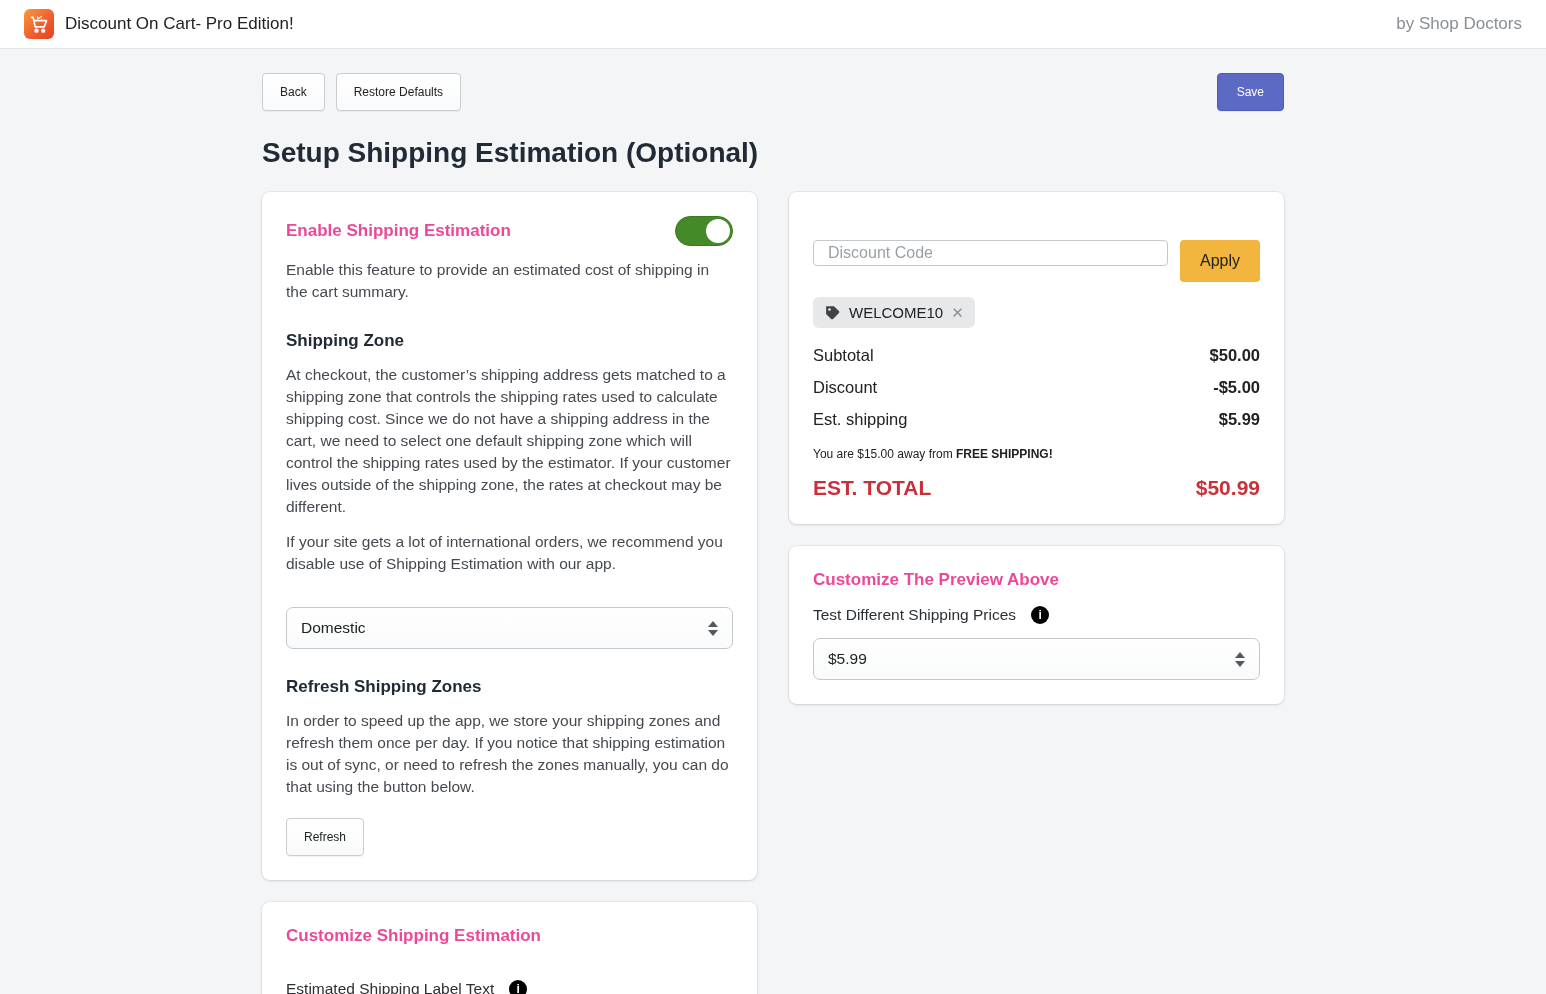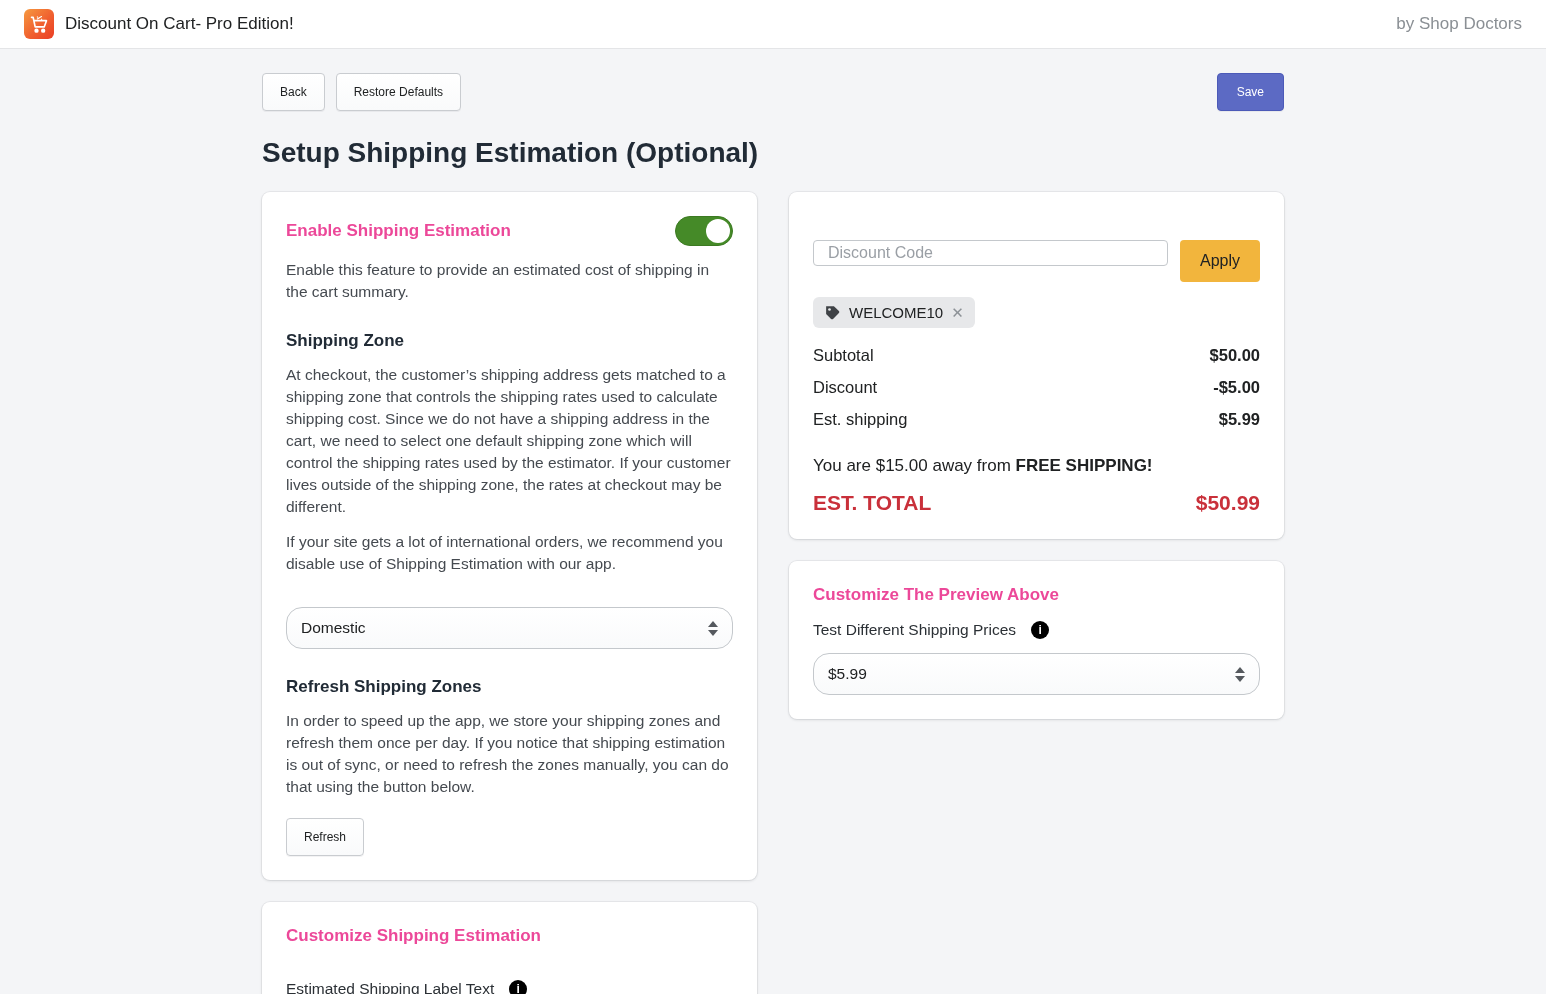--- a/index.html
+++ b/index.html
@@ -62,21 +62,21 @@
     width:58px; height:30px; border-radius:16px; background:#458a28;
     border:1px solid #3c7a22; position:relative; cursor:pointer; flex:0 0 auto;
   }
   .toggle .knob {
     position:absolute; top:2px; right:2px; width:24px; height:24px;
     border-radius:50%; background:#ffffff;
   }
 
   
   .select {
-    margin-top:32px; height:42px; border:1px solid #c4c8cc; border-radius:16px;
+    margin-top:32px; height:42px; border:1px solid #c4c8cc; border-radius:7px;
     background:linear-gradient(#ffffff,#f9fafb);
     display:flex; align-items:center; padding:0 14px; font-size:15.5px;
     color:#202223; cursor:pointer; position:relative;justify-content:center;
   }
   .select-arrows { margin-left:auto; display:flex; flex-direction:column; gap:3px; }
   .select-arrows .up {
     width:0; height:0; border-left:5px solid transparent;
     border-right:5px solid transparent; border-bottom:6px solid #55595e;
   }
   .select-arrows .down {
@@ -103,21 +103,21 @@
     background:#e7e8ea; border-radius:6px; padding:7px 11px;
     font-size:15px; color:#202223;
   }
   .chip .close { color:#8c9196; font-size:15px; cursor:pointer; line-height:1; }
   .summary { margin-top:18px; }
   .summary-row {
     display:flex; justify-content:space-between; align-items:baseline;
     font-size:16.5px; margin-top:13px;
   }
   .summary-row .val { font-weight:700; }
-  .free-ship { margin-top:27px; font-size:17px; color:#202223; }
+  .free-ship { margin-top:18px; font-size:12px; color:#202223; }
   .free-ship .hl { font-weight:700; }
   .total-row {
     display:flex; justify-content:space-between; align-items:baseline;
     margin-top:15px; font-size:21px; font-weight:800; color:#c9303a;
   }
 
   
   .field-label-row { display:flex; align-items:flex-end; gap:15px; margin-top:16px; }
   .field-label { font-size:15.5px; color:#2b3035; }
   .info-icon {

